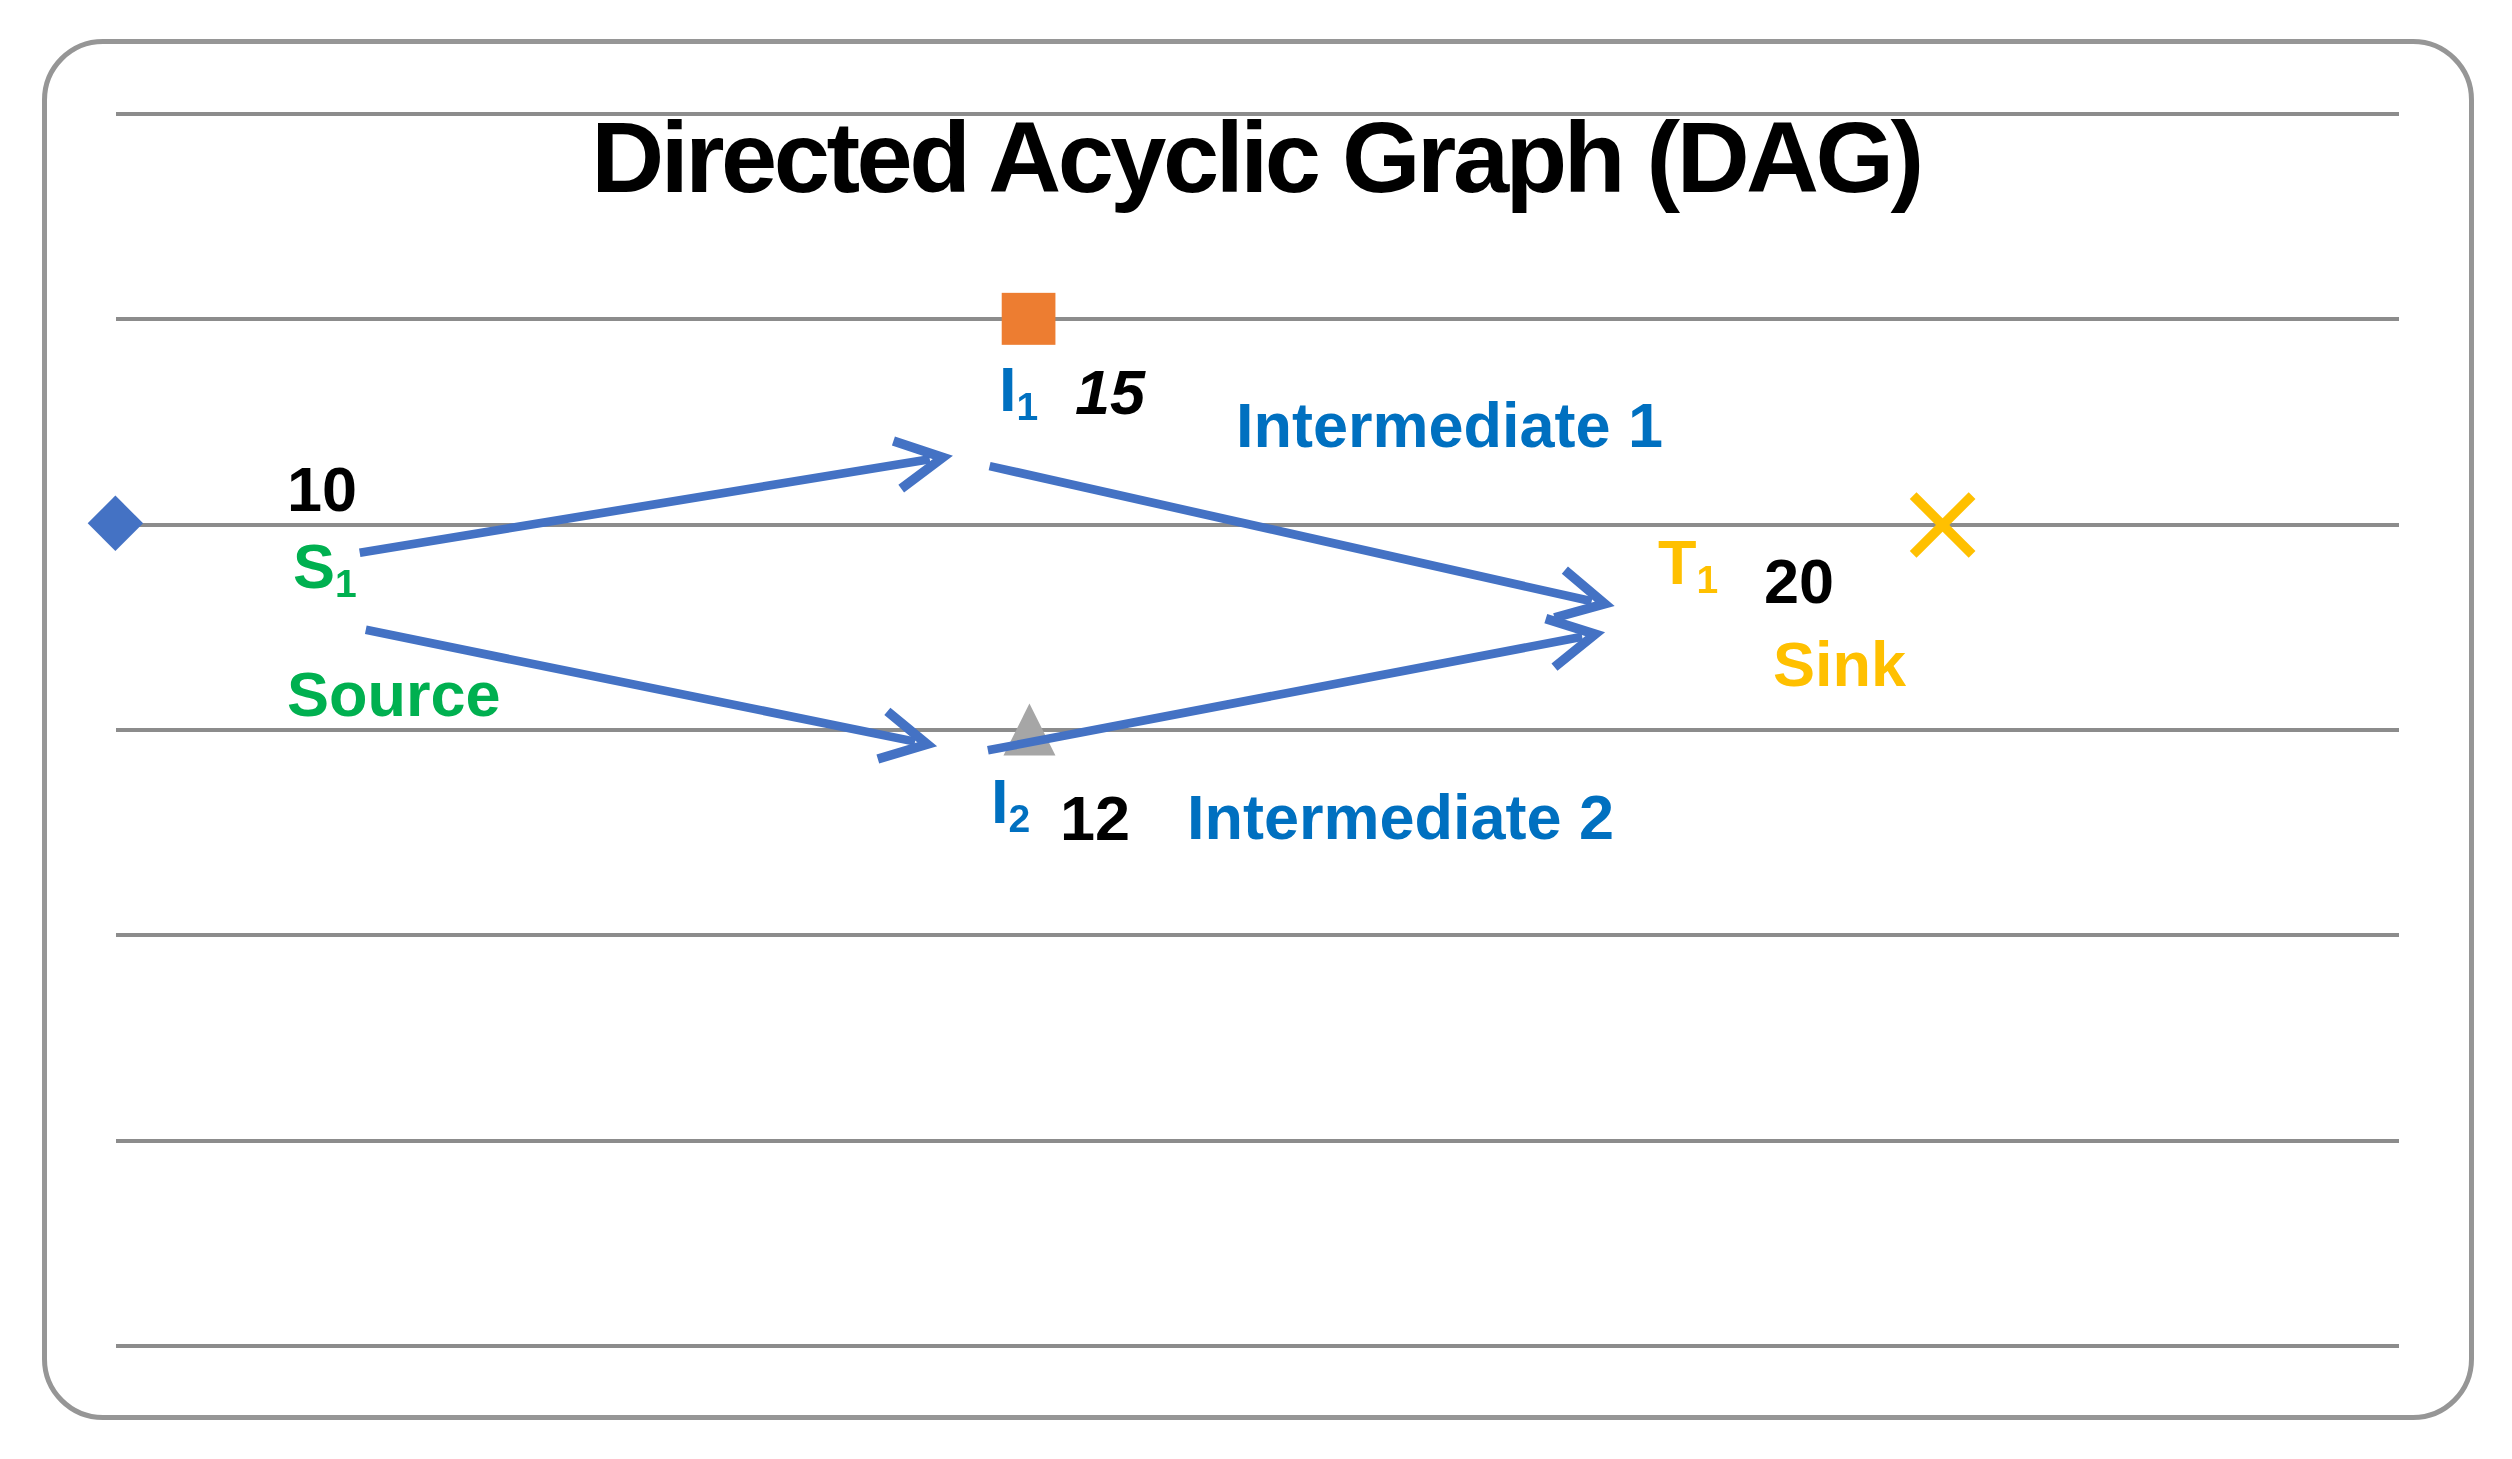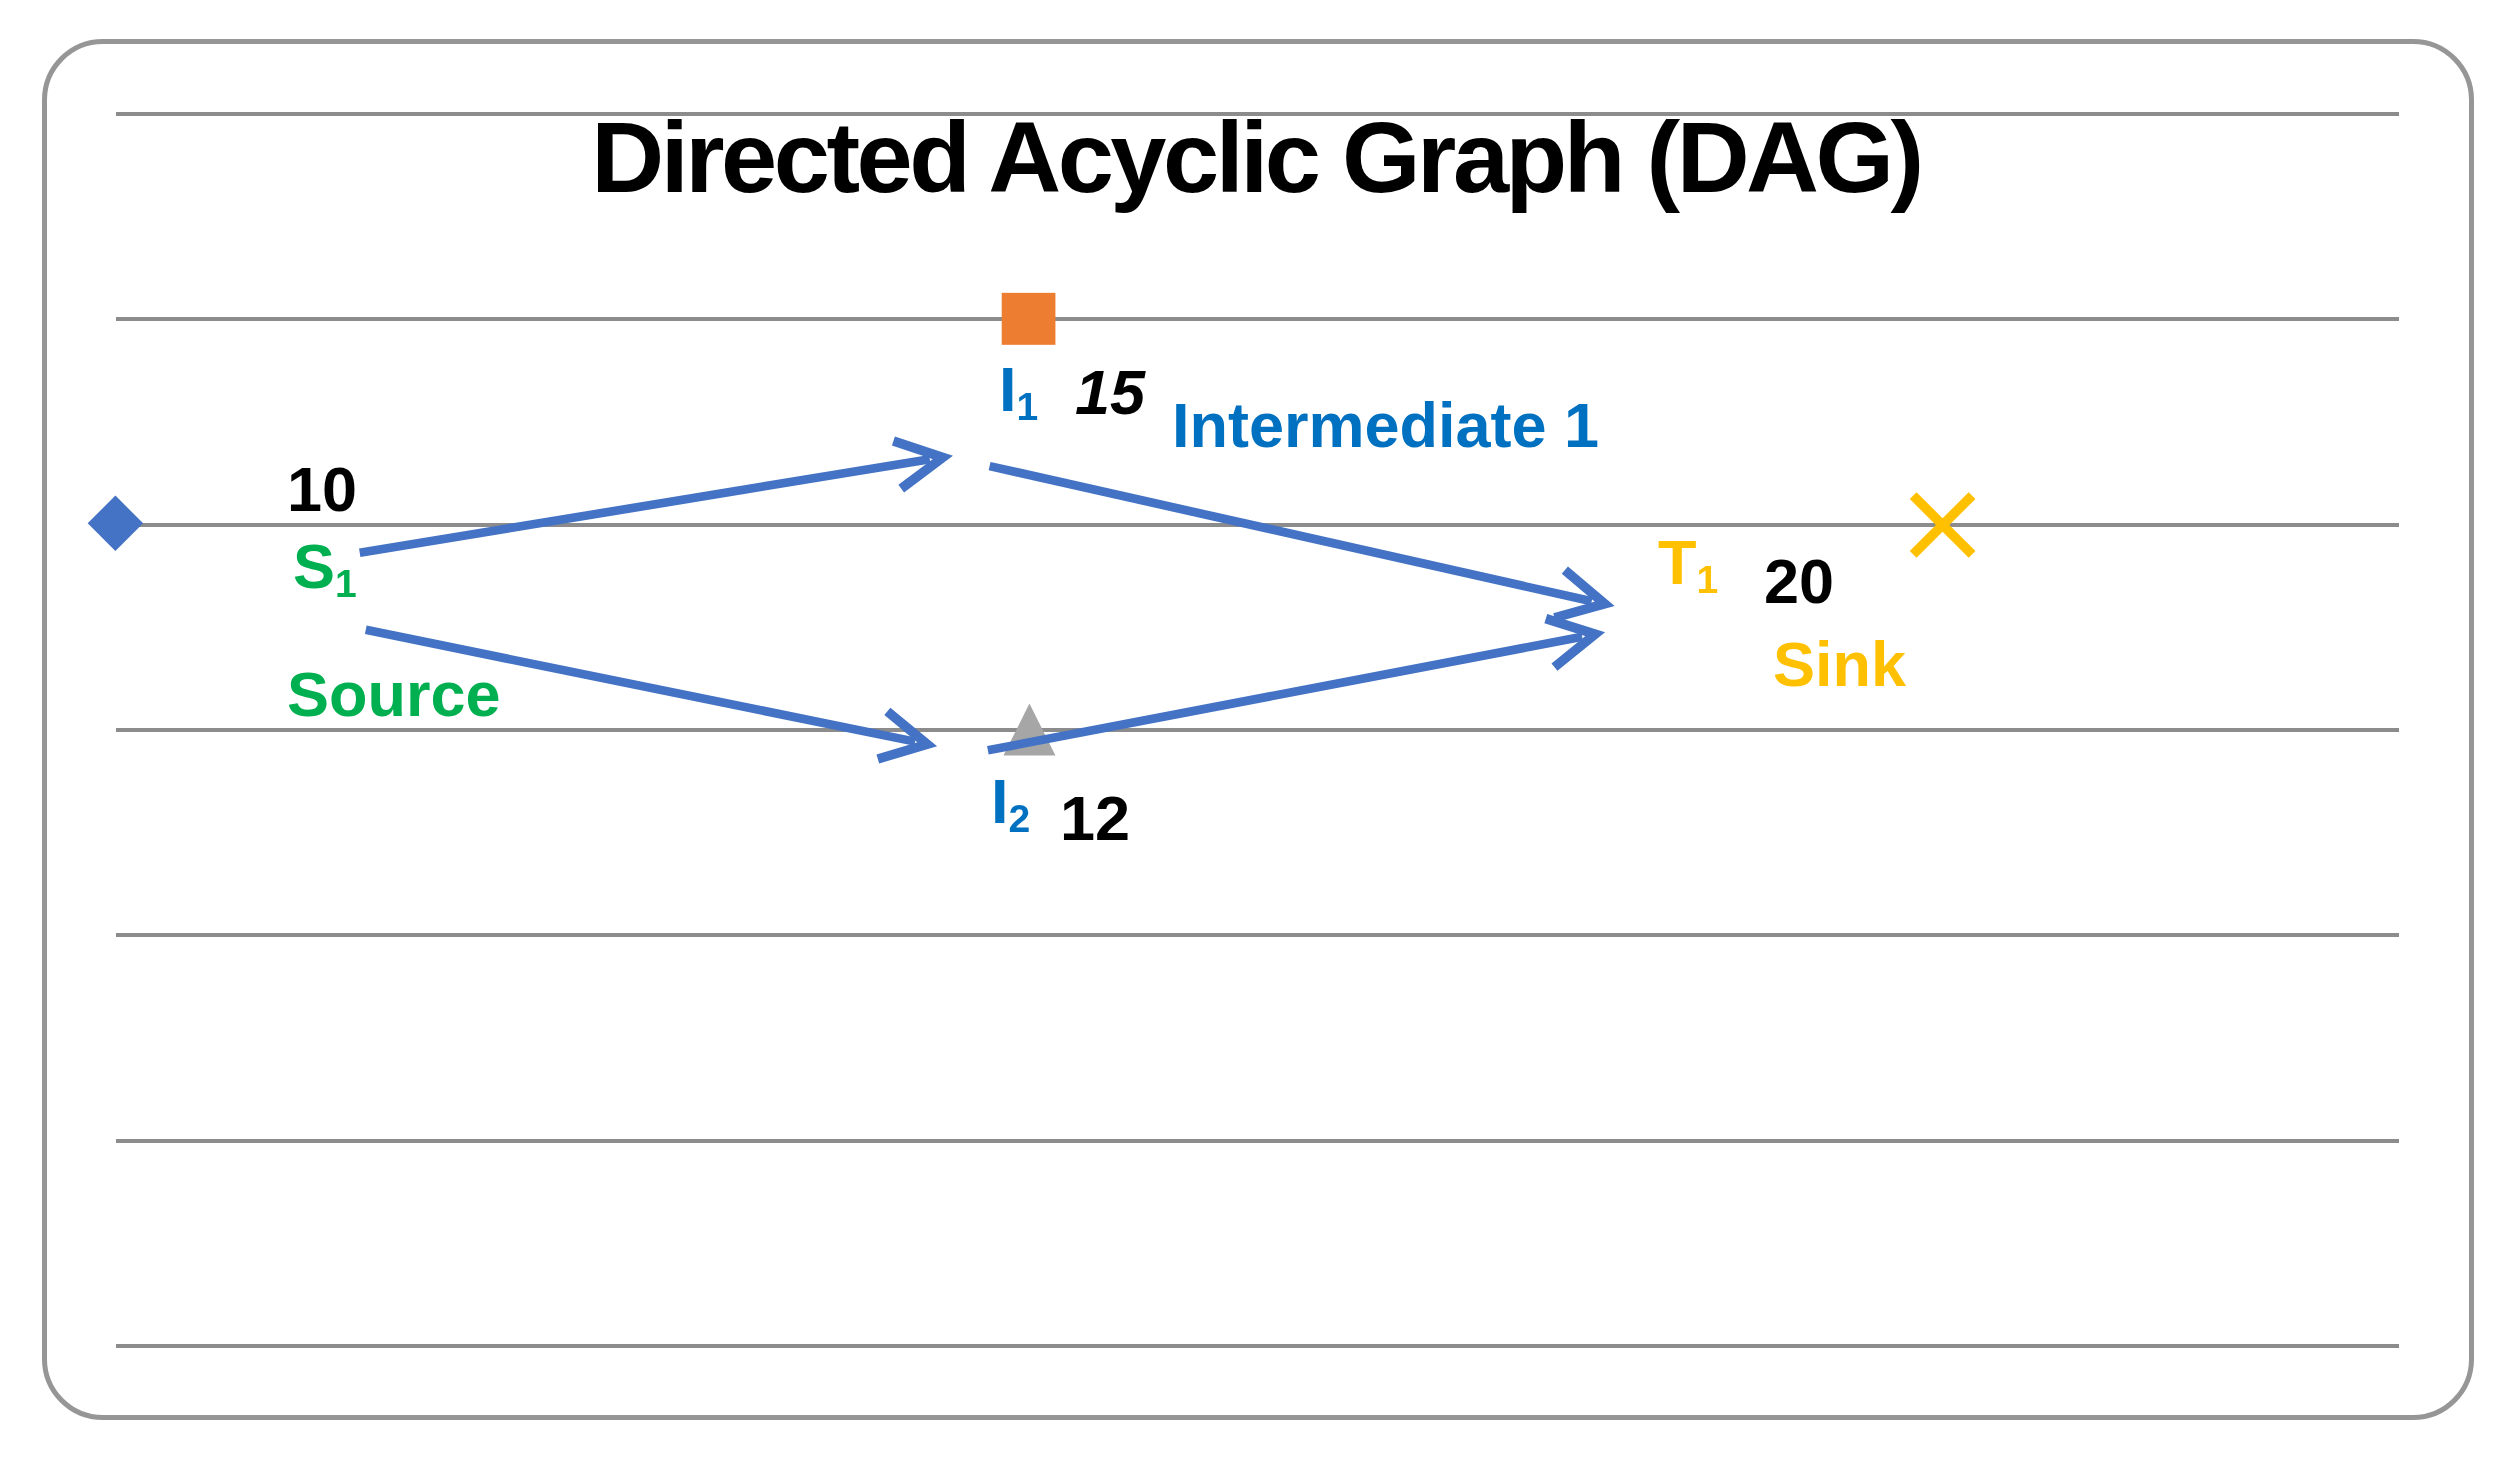--- a/index.html
+++ b/index.html
@@ -98,23 +98,24 @@
     <line x1="1140" y1="866" x2="1826" y2="735" stroke-width="10" stroke="#4472C4"></line>
     <polyline points="1784,714 1841,732 1794,770" fill="none" stroke-width="11" stroke="#4472C4"></polyline>
   </svg>
 
   <div class="lbl black" style="left:287px; top:458px;">10</div>
   <div class="lbl green" style="left:293px; top:535px;"><span>S</span><span class="nsub">1</span></div>
   <div class="lbl green" style="left:287px; top:663px;">Source</div>
 
   <div class="lbl blue" style="left:999px; top:358px;"><span>I</span><span class="nsub">1</span></div>
   <div class="lbl black" style="left:1075px; top:361px;font-style:italic;">15</div>
-  <div class="lbl blue" style="left:1172px; top:394px;">Intermediate 1</div>
+  <div class="lbl blue" style="left:1236px; top:394px;">Intermediate 1</div>
 
   <div class="lbl blue" style="left:983px; top:770px;margin-left:8px;"><span>I</span><span class="nsub">2</span></div>
   <div class="lbl black" style="left:1060px; top:787px;">12</div>
+  <div class="lbl blue" style="left:1187px; top:786px;">Intermediate 2</div>
 
   <div class="lbl gold" style="left:1658px; top:531px;"><span>T</span><span class="nsub">1</span></div>
   <div class="lbl black" style="left:1764px; top:524px;margin-top:26px;">20</div>
   <div class="lbl gold" style="left:1773px; top:633px;">Sink</div>
 
 </div>
 
 
 </body></html>

